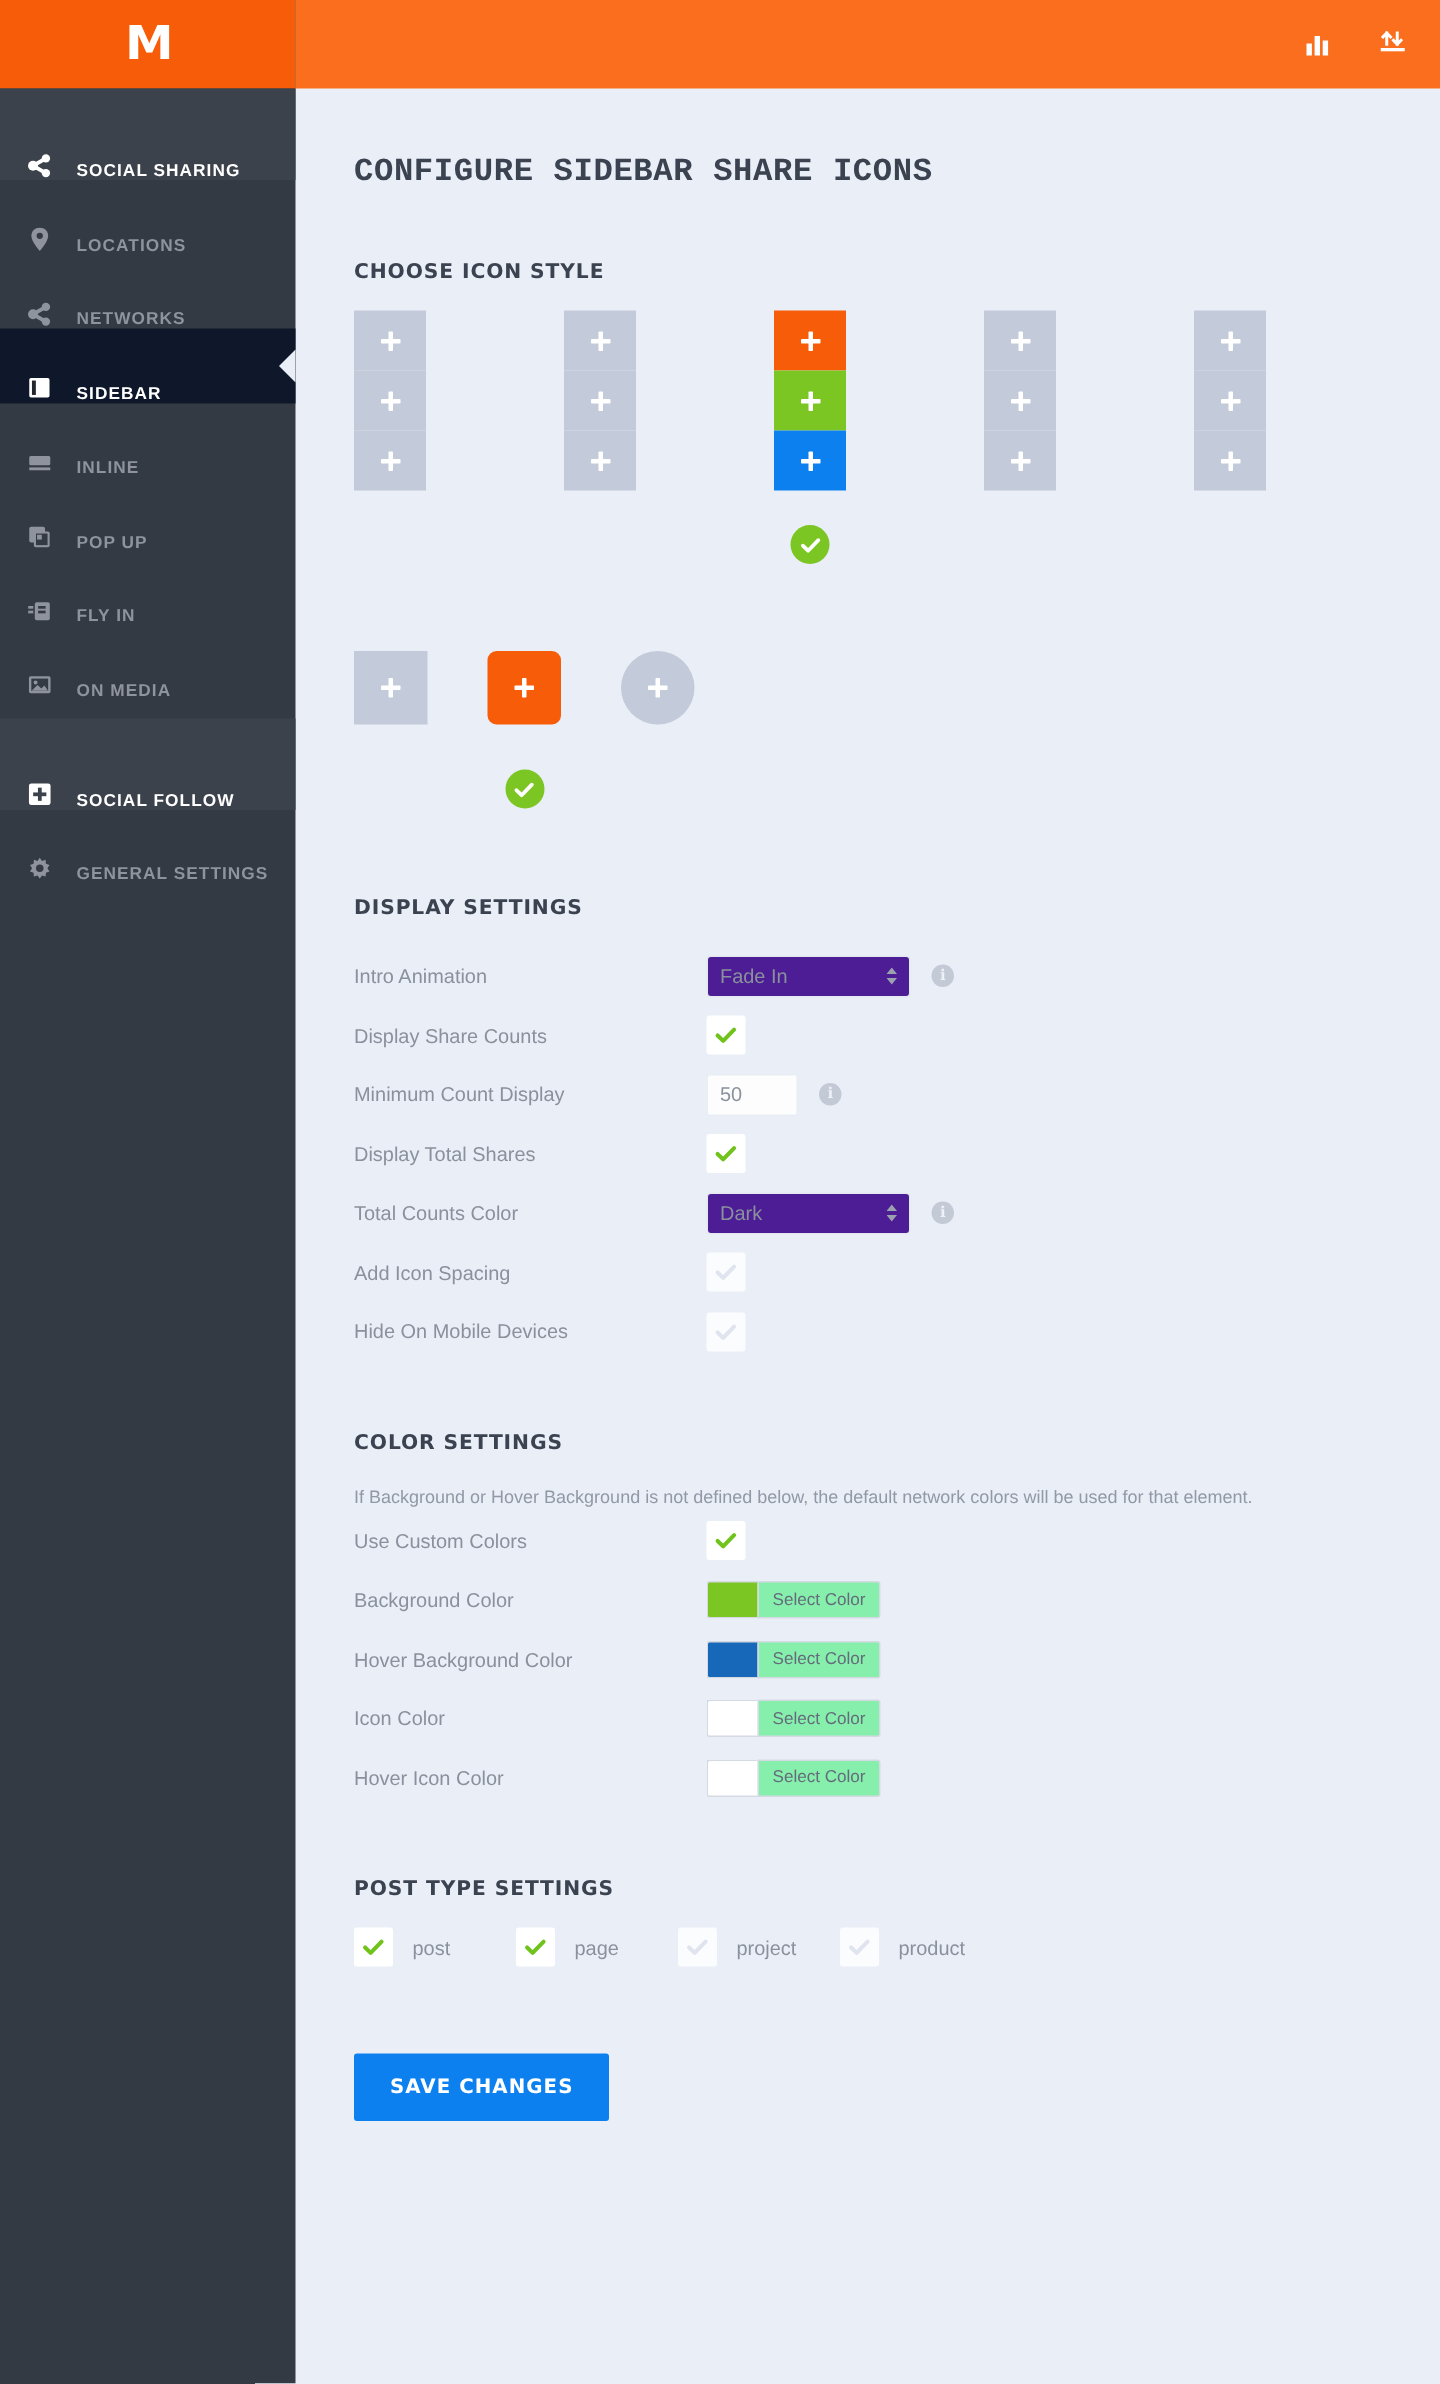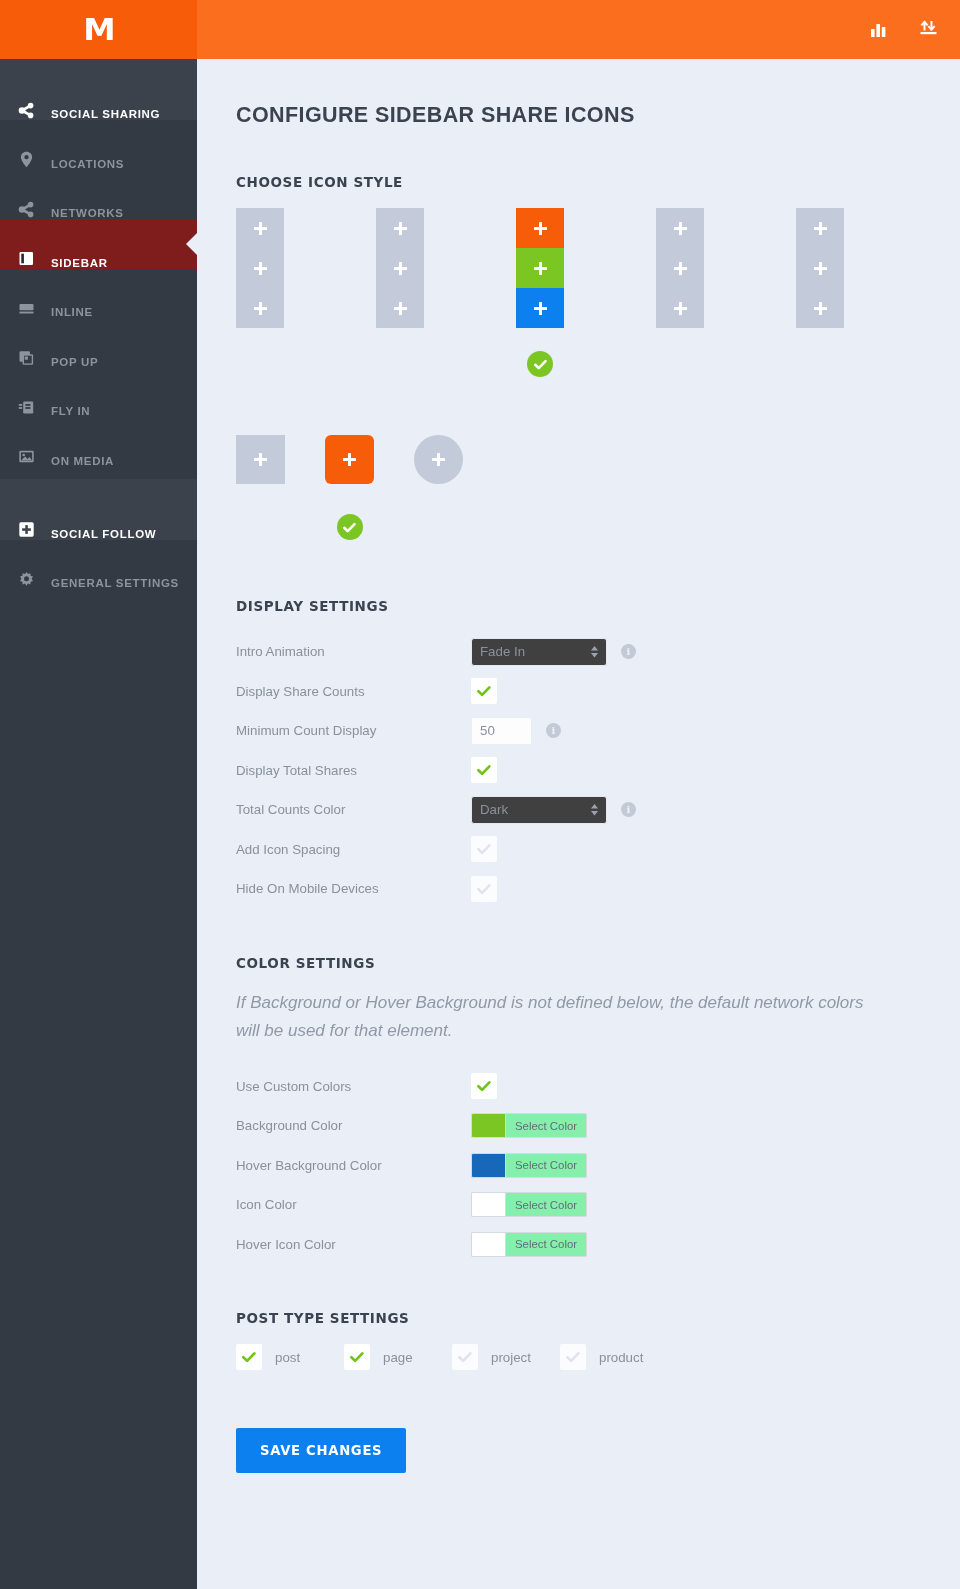--- a/index.html
+++ b/index.html
@@ -37,21 +37,21 @@
     display: flex; align-items: center; justify-content: flex-start;
     margin-right: 9px;
   }
   .nav-item .lbl {
     font-size: 11.5px; font-weight: bold; letter-spacing: 0.7px;
     color: #8e939e; white-space: nowrap;
   }
   .nav-item.group-head { background: #3c424c; }
   .nav-item.group-head .lbl { color: #ffffff; }
   .nav-item.group-head { height: 61px; }
-  .nav-item.active { background: #7f1d1d; }
+  .nav-item.active { background: #0f172a; }
   .nav-item.active .lbl { color: #ffffff; }
   .nav-item.active .arrow {
     position: absolute; right: 0; top: 50%;
     transform: translateY(-50%);
     width: 0; height: 0;
     border-top: 11px solid transparent;
     border-bottom: 11px solid transparent;
     border-right: 11px solid #eaeef7;
   }
   .nav-sep { height: 12px; }
@@ -62,21 +62,21 @@
     height: 59px; background: #fb6e1e;
     display: flex; align-items: center; justify-content: flex-end;
     padding-right: 22px; gap: 30px;
   }
   .topbar-icon { cursor: pointer; display: flex; align-items: center; }
 
   .content { padding: 44px 0 0 39px; }
   .page-title {
     font-size: 21.5px; font-weight: bold; color: #3b4250;
     letter-spacing: 0.4px; margin-bottom: 46px;
-    font-family: Liberation Sans, sans-serif;
+    font-family: Liberation Mono, monospace;
   }
   .section-title {
     font-size: 13.5px; font-weight: bold; color: #3b4250;
     letter-spacing: 0.6px; margin-bottom: 18px;
     font-family: "DejaVu Sans", sans-serif;
   }
   .section { margin-bottom: 0; }
 
   
   .style-row { display: flex; align-items: flex-start; }
@@ -117,21 +117,21 @@
 
   
   .srow { display: flex; align-items: center; min-height: 39.5px; gap: 38px; }
   .srow .slabel {
     width: 197px; min-width: 197px;
     font-size: 13.3px; color: #8a919c;
   }
   .ctrl { display: flex; align-items: center; }
   select.sel {
     width: 136px; height: 28px;
-    background: #404040; border: 1px solid #e4e8f0; border-radius: 3px;
+    background: #4c1d95; border: 1px solid #e4e8f0; border-radius: 3px;
     font-size: 13.3px; color: #8a919c; padding-left: 8px;
     font-family: "Liberation Sans", sans-serif;
     -webkit-appearance: none; appearance: none;
     cursor: pointer;
   }
   .sel-wrap { position: relative; display: inline-flex; }
   .sel-arrows {
     position: absolute; right: 9px; top: 50%; transform: translateY(-50%);
     pointer-events: none; display: flex; flex-direction: column; gap: 2px;
   }
@@ -149,22 +149,22 @@
     font-family: "DejaVu Serif", serif;
     cursor: pointer;
   }
   .cbox {
     width: 26px; height: 26px; background: #ffffff; border-radius: 2px;
     display: flex; align-items: center; justify-content: center; cursor: pointer;
   }
   .cbox.off { background: #fbfcfe; }
 
   .color-note {
-    font-size: 17px; color: #9199a6; font-style: italic;
-    line-height: 1.68; max-width: 640px; margin-bottom: 21px;
+    font-size: 12px; color: #9199a6; 
+    line-height: 1.68; max-width: 640px; 
   }
   .colorpick { display: flex; align-items: stretch; height: 25px; }
   .swatch {
     width: 34px; border: 1px solid #d5d9e2; border-right: none;
     border-radius: 2px 0 0 2px;
   }
   .pickbtn {
     border: 1px solid #d5d9e2; background: #86efac;
     font-size: 11.4px; color: #636c7b; padding: 0 9px;
     display: flex; align-items: center; border-radius: 0 2px 2px 0;

